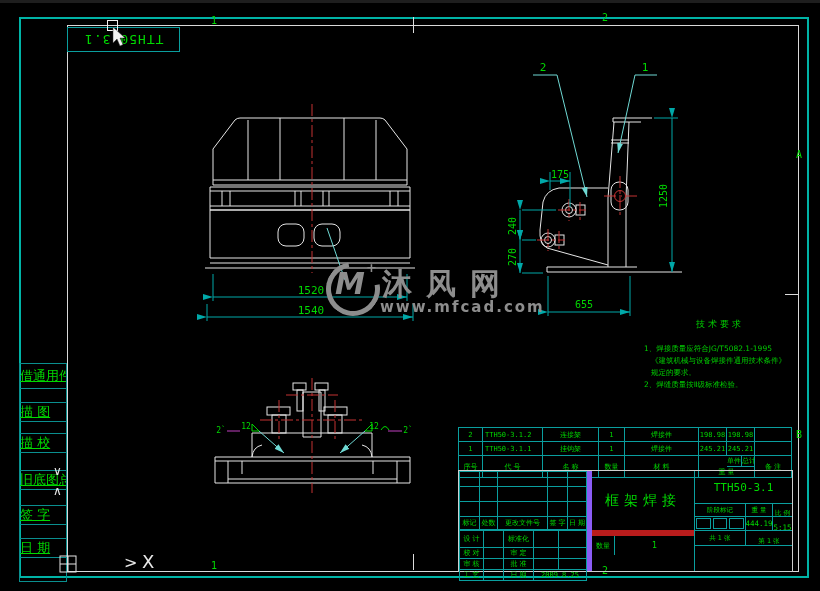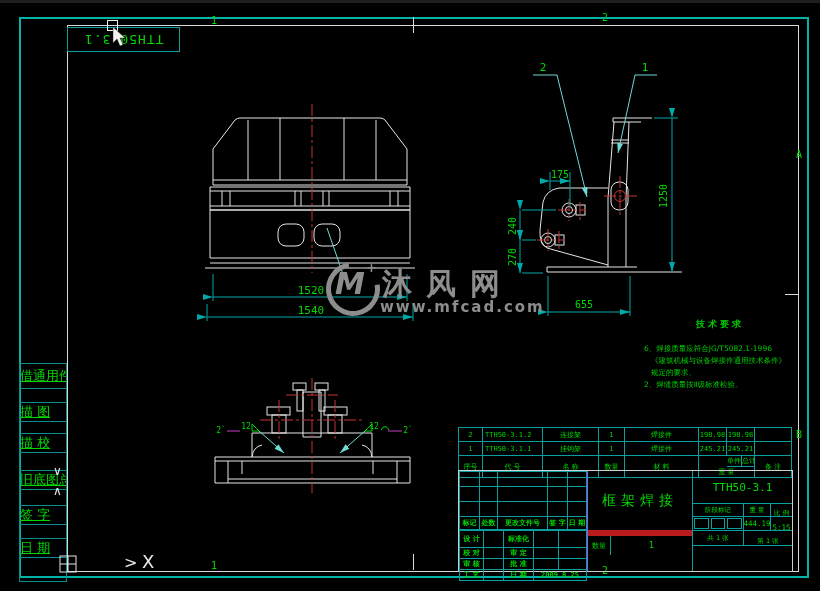--- a/index.html
+++ b/index.html
@@ -19,32 +19,32 @@
   #stamp span{transform:rotate(180deg);font-size:13px;letter-spacing:1px;}
   
   .zone{font-size:10px;line-height:10px;}
   .tick{background:#dcdcdc;}
   
   #strip{left:19px;top:363px;width:48px;border-collapse:collapse;table-layout:fixed;}
   #strip td{border:1px solid #0a8f8f;font-size:13px;color:#00d800;
             padding:0;overflow:hidden;white-space:nowrap;text-decoration:underline;}
   
   #techreq{left:644px;top:318px;width:152px;color:#00cc00;}
-  #techreq .tr-title{text-align:center;font-size:9px;font-weight:bold;letter-spacing:3px;}
+  #techreq .tr-title{text-align:center;font-size:9px;font-weight:normal;letter-spacing:3px;}
   #techreq .tr-line{font-size:7.5px;line-height:12px;white-space:nowrap;}
   .ind{padding-left:7px;}
   
   table.tb{border-collapse:collapse;table-layout:fixed;}
   table.tb td{border:1px solid #0a9e9e;font-size:7px;color:#00d800;text-align:center;
               padding:0;overflow:hidden;white-space:nowrap;}
   #bom{left:458px;top:427px;width:333px;border:1px solid #cfcfcf;}
   #tblock{left:458px;top:470px;width:333px;height:100px;border:1px solid #cfcfcf;
           display:flex;}
   .tb-col{position:relative;}
-  #tb-left{width:127px;border-right:2px solid #8b5cf6;font-weight:bold;}
+  #tb-left{width:127px;border-right:6px solid #8b5cf6;}
   #tb-mid{width:105px;border-right:1px solid #0a9e9e;}
   #tb-right{width:100px;}
   #tb-left table{width:127px;}
   .wcell{display:flex;flex-direction:column;height:100%;}
   .wcell .wtop{display:flex;flex:1;border-bottom:1px solid #0a9e9e;margin-left:28px;}
   .wcell .wtop span{flex:1;}
   .wcell .wtop span:first-child{border-right:1px solid #0a9e9e;}
   #pt-title{height:59px;border-bottom:6px solid #b91c1c;display:flex;align-items:center;
             justify-content:center;font-size:14px;letter-spacing:5px;color:#00d800;}
   .mrow{height:19px;border-bottom:1px solid #0a9e9e;display:flex;}
@@ -260,21 +260,21 @@
       <text x="246" y="429" font-size="8">12</text>
       <text x="374" y="429" font-size="8">12</text>
       <text x="221" y="433" font-size="8">2`</text>
       <text x="408" y="433" font-size="8">2`</text>
     </g>
   </svg>
 
   <div class="abs" id="techreq">
     <div class="tr-title">技术要求</div>
     <div style="height:12px"></div>
-    <div class="tr-line">6、焊接质量应符合JG/T5082.1-1996</div>
+    <div class="tr-line">1、焊接质量应符合JG/T5082.1-1995</div>
     <div class="tr-line ind">《建筑机械与设备焊接件通用技术条件》</div>
     <div class="tr-line ind">规定的要求。</div>
     <div class="tr-line">2、焊缝质量按Ⅱ级标准检验。</div>
   </div>
 
   <table class="abs tb" id="bom">
     <colgroup>
       <col style="width:24px">
         <col style="width:60px">
         <col style="width:56px">

